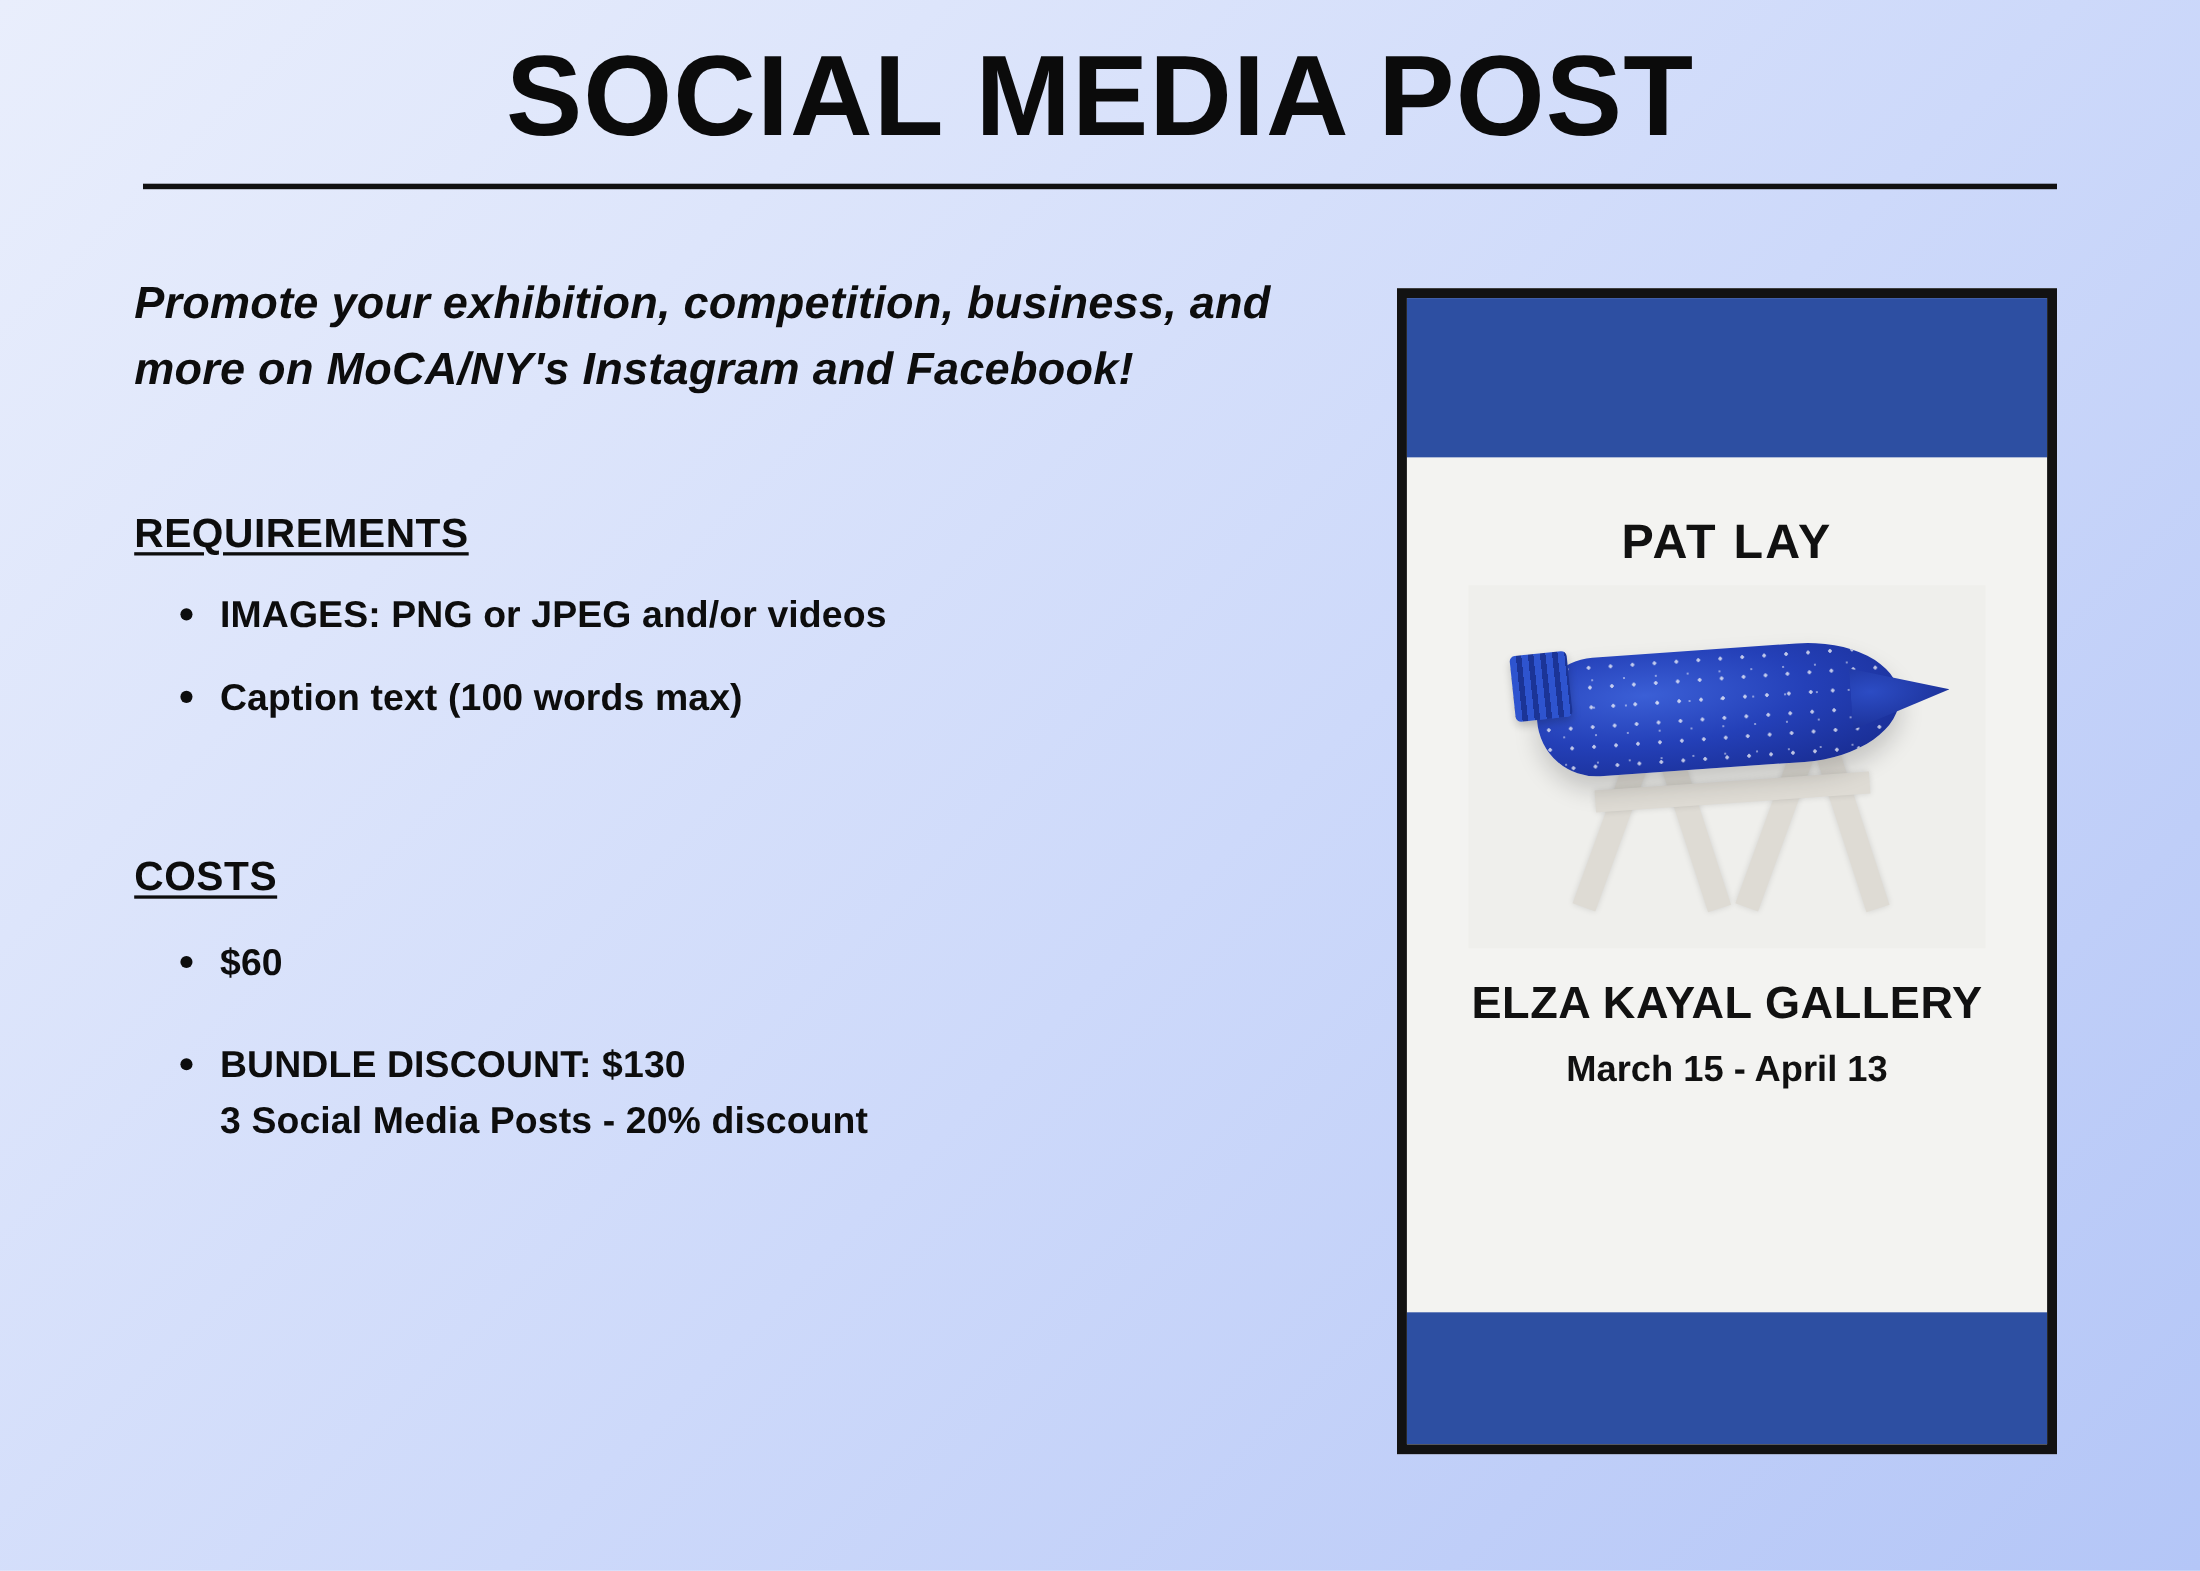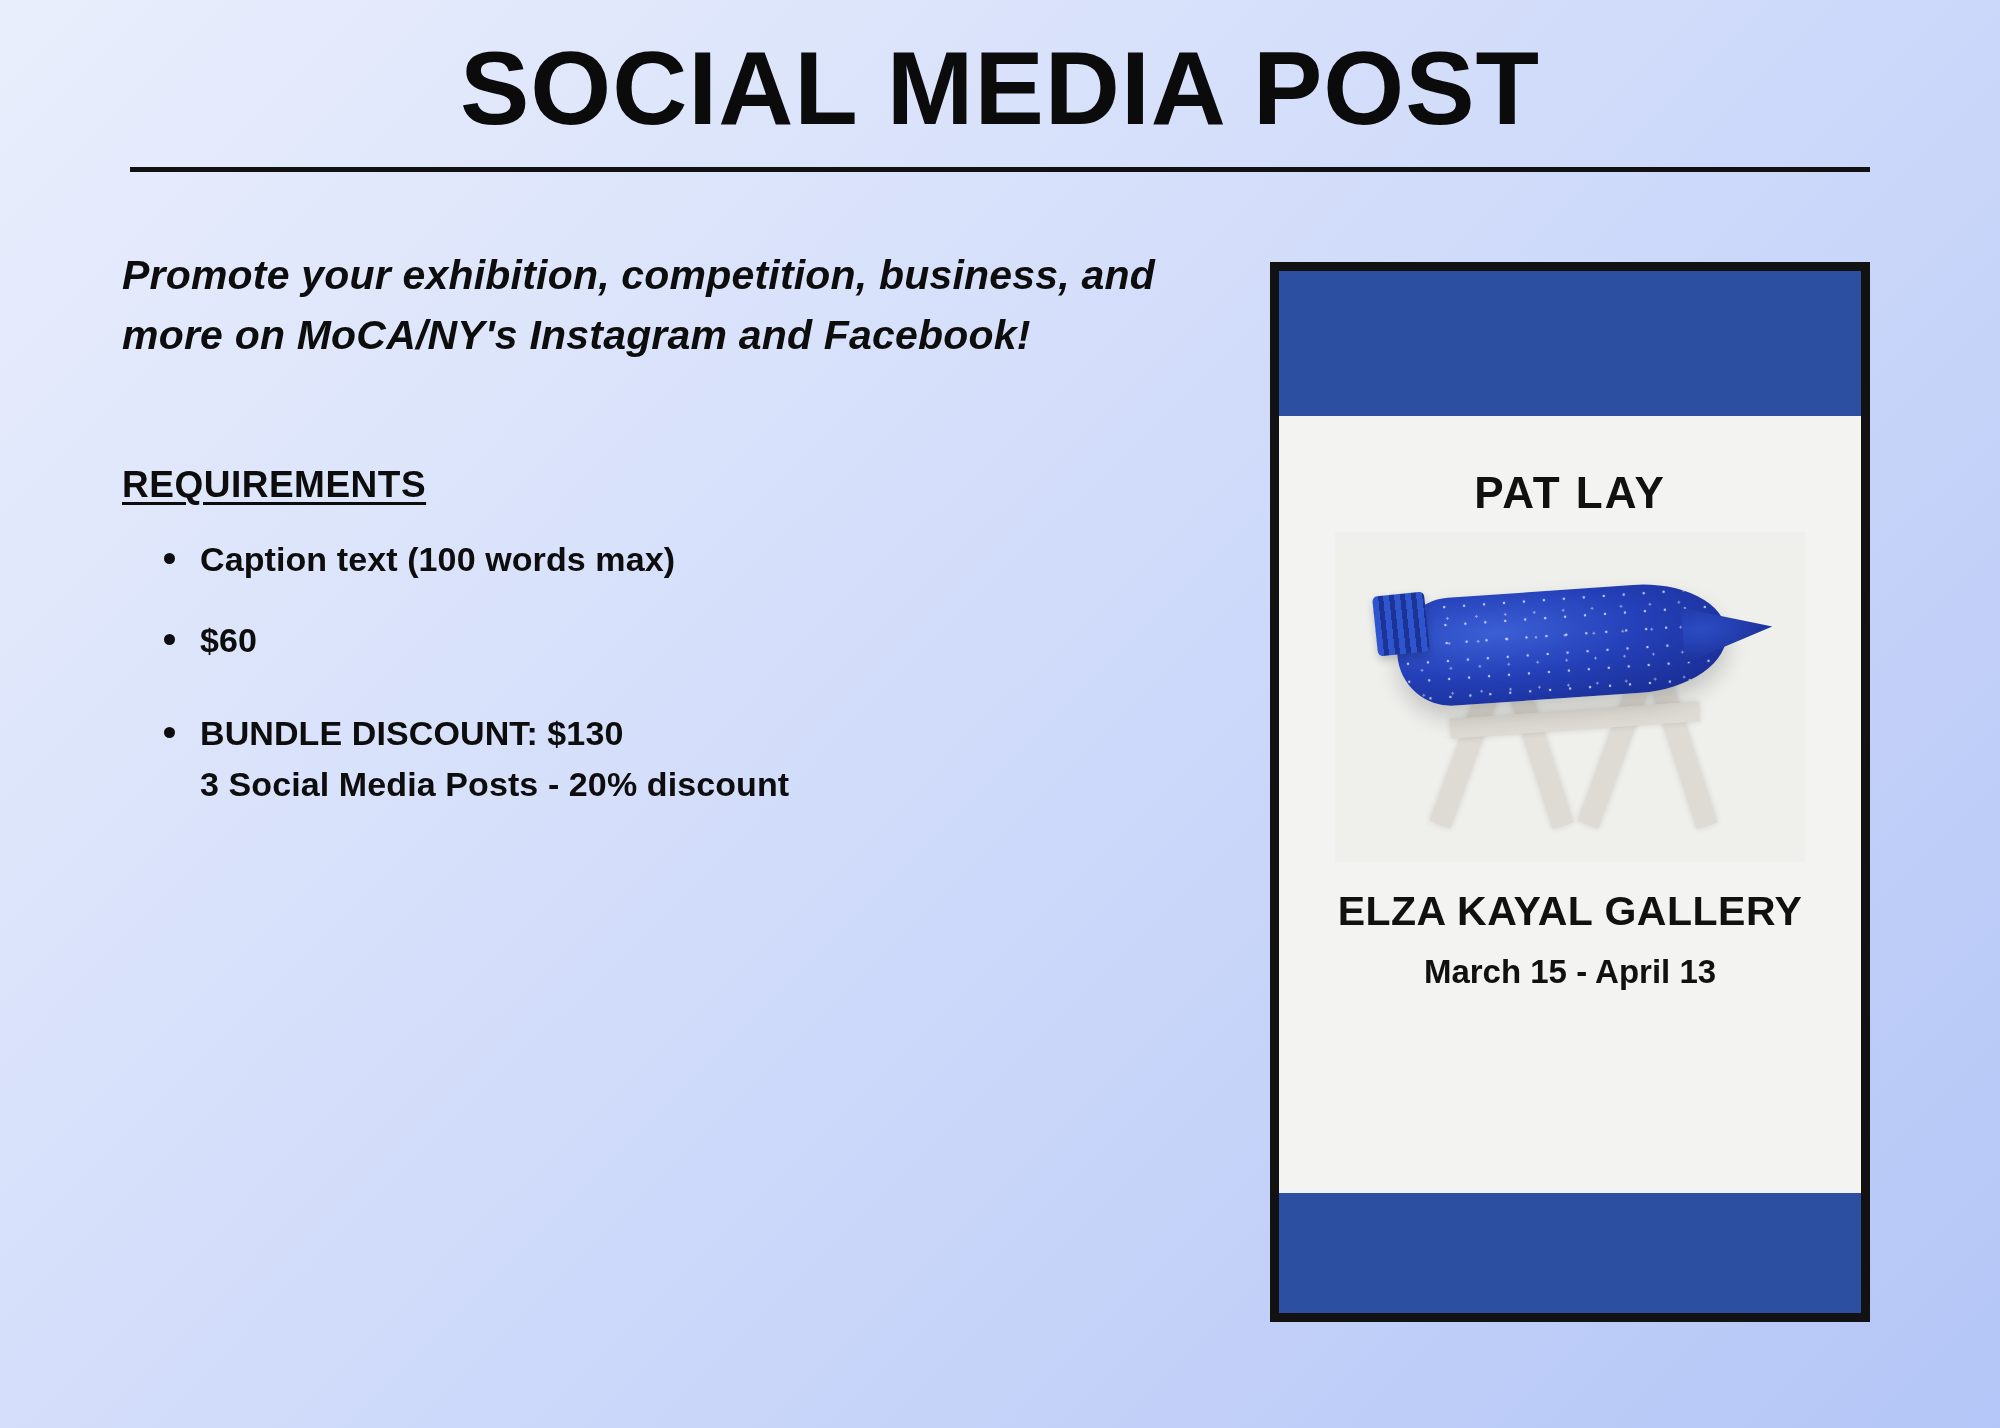--- a/index.html
+++ b/index.html
@@ -262,23 +262,25 @@
   <div class="title-rule"></div>
 
   <div class="body-wrap">
 
     <div class="left-col">
 
       <div class="intro">Promote your exhibition, competition, business, and more on MoCA/NY's Instagram and Facebook!</div>
 
       <div class="section-head requirements">REQUIREMENTS</div>
       <ul class="bullets">
+        <li>IMAGES: PNG or JPEG and/or videos</li>
         <li>Caption text (100 words max)</li>
       </ul>
 
+      <div class="section-head costs">COSTS</div>
       <ul class="bullets costs-list">
         <li><span>$60</span></li>
         <li>
           <span>BUNDLE DISCOUNT: $130</span>
           <span class="sub-line">3 Social Media Posts - 20% discount</span>
         </li>
       </ul>
 
     </div>
 

